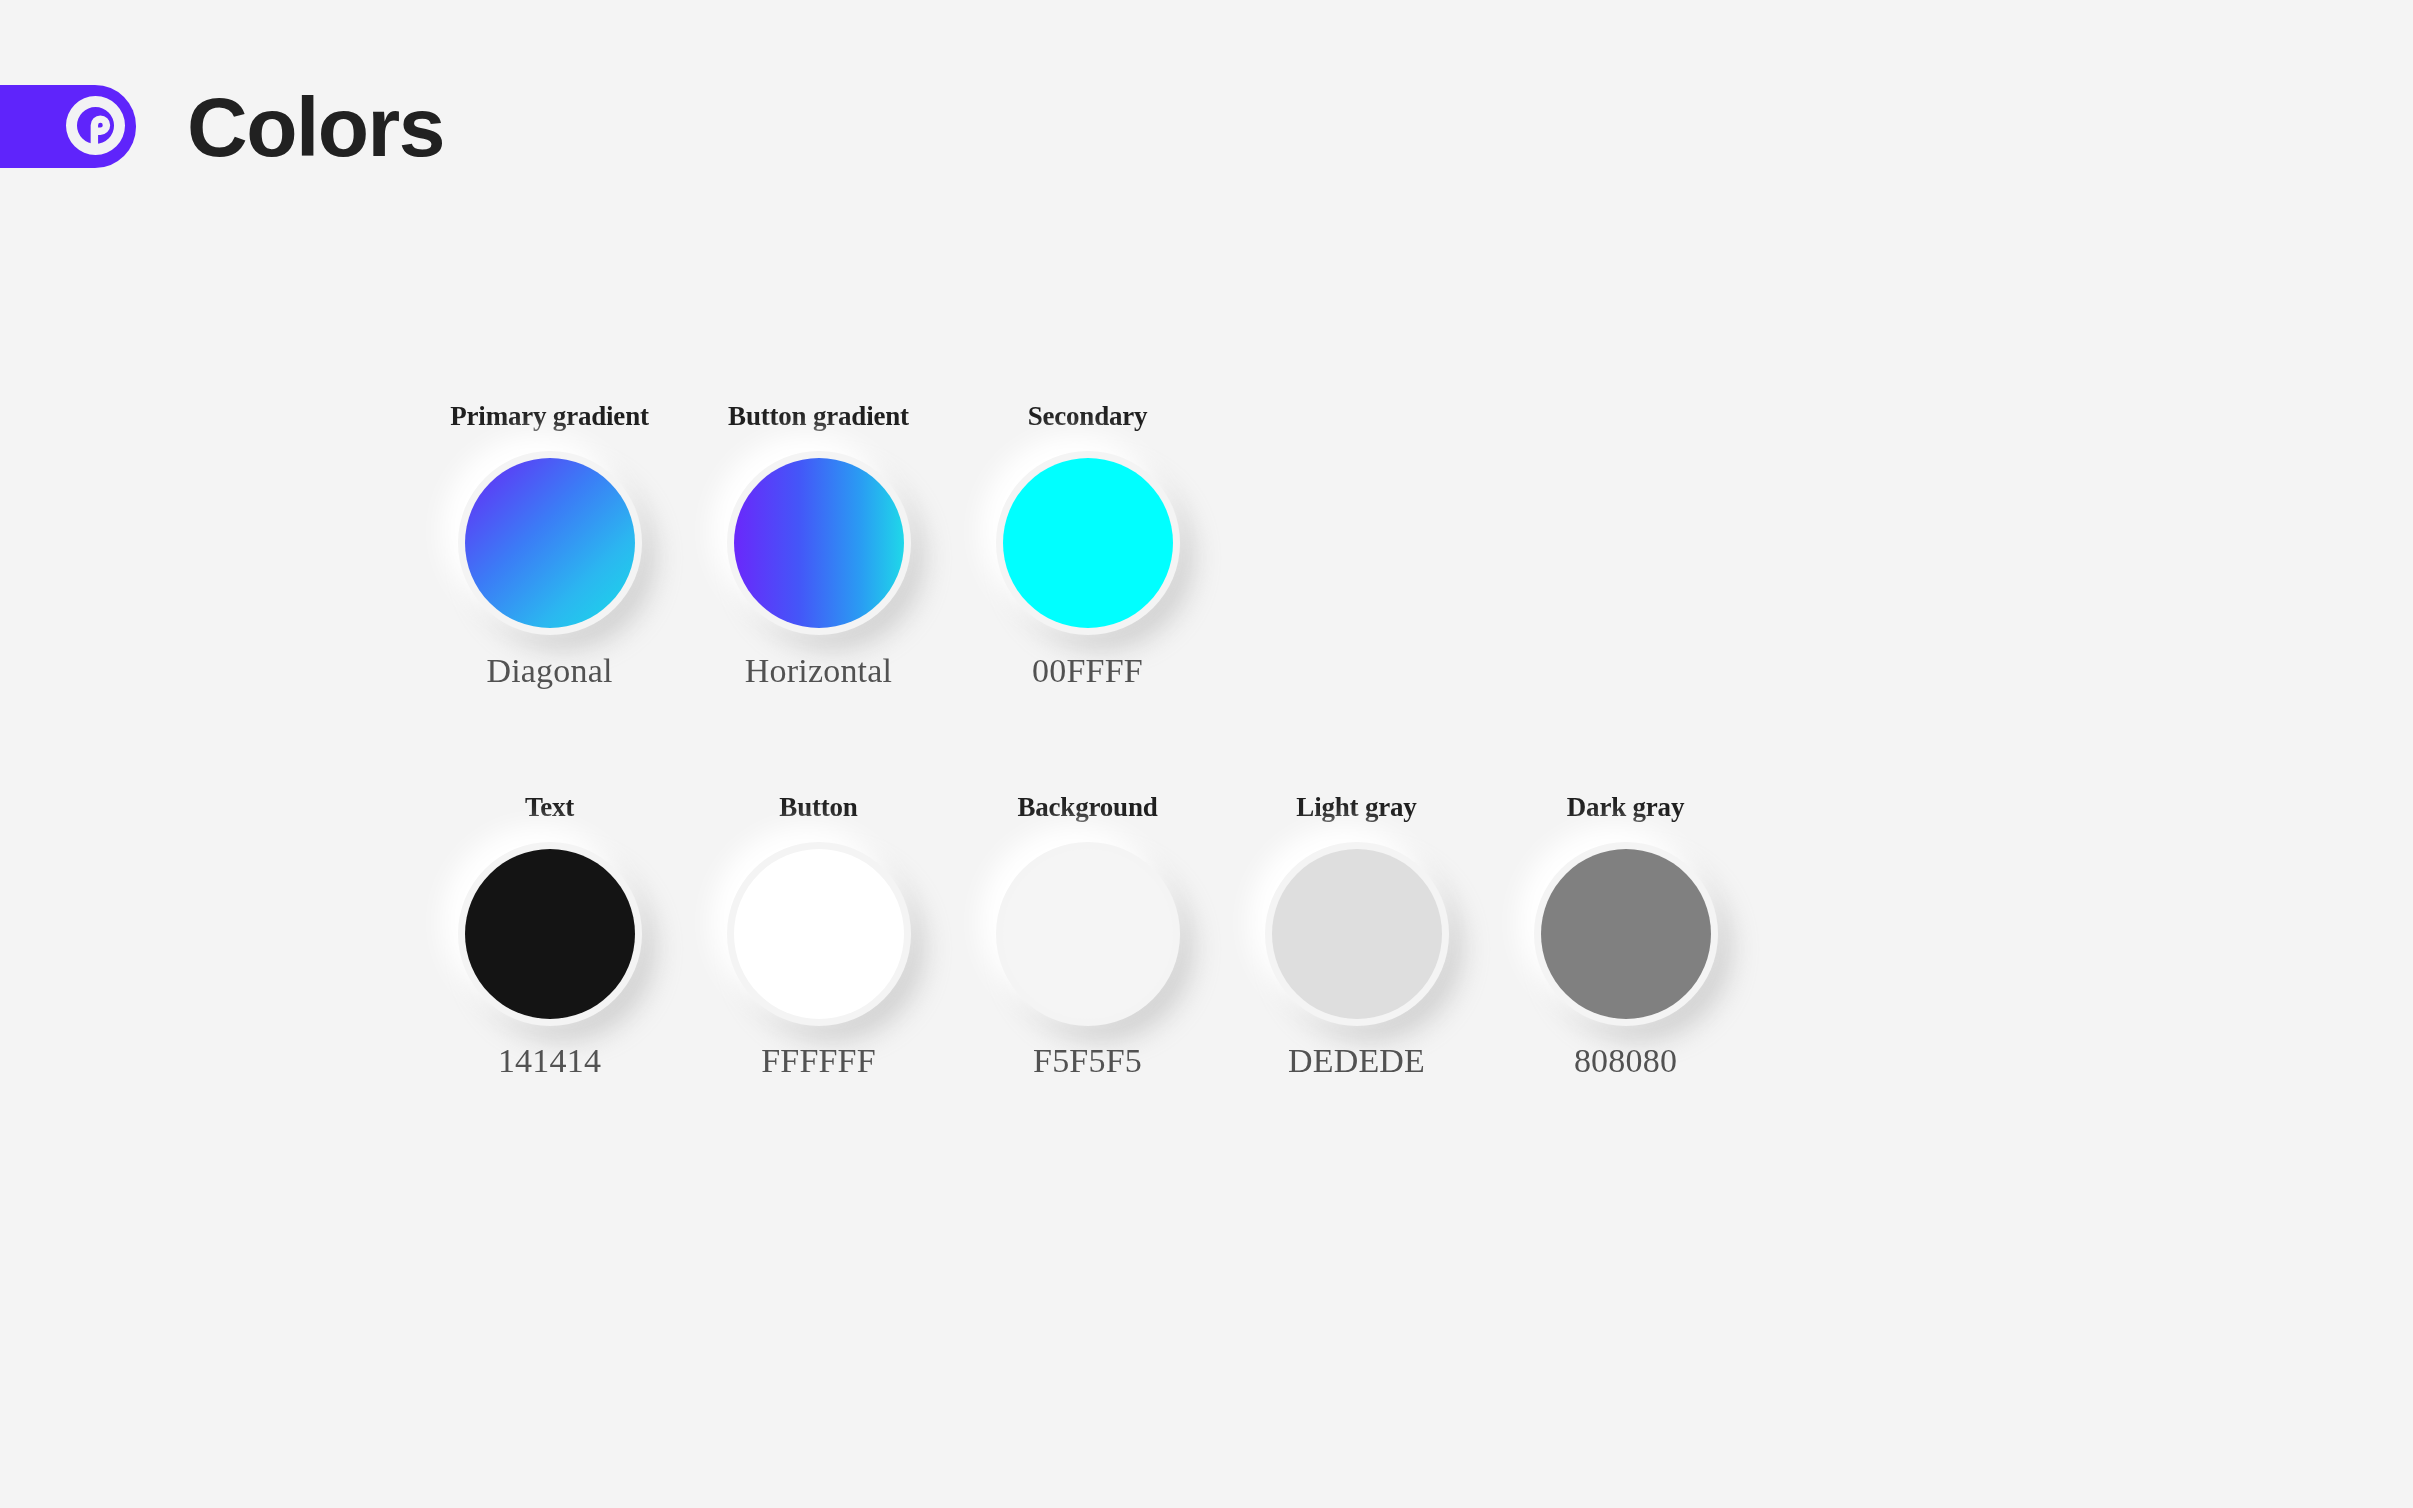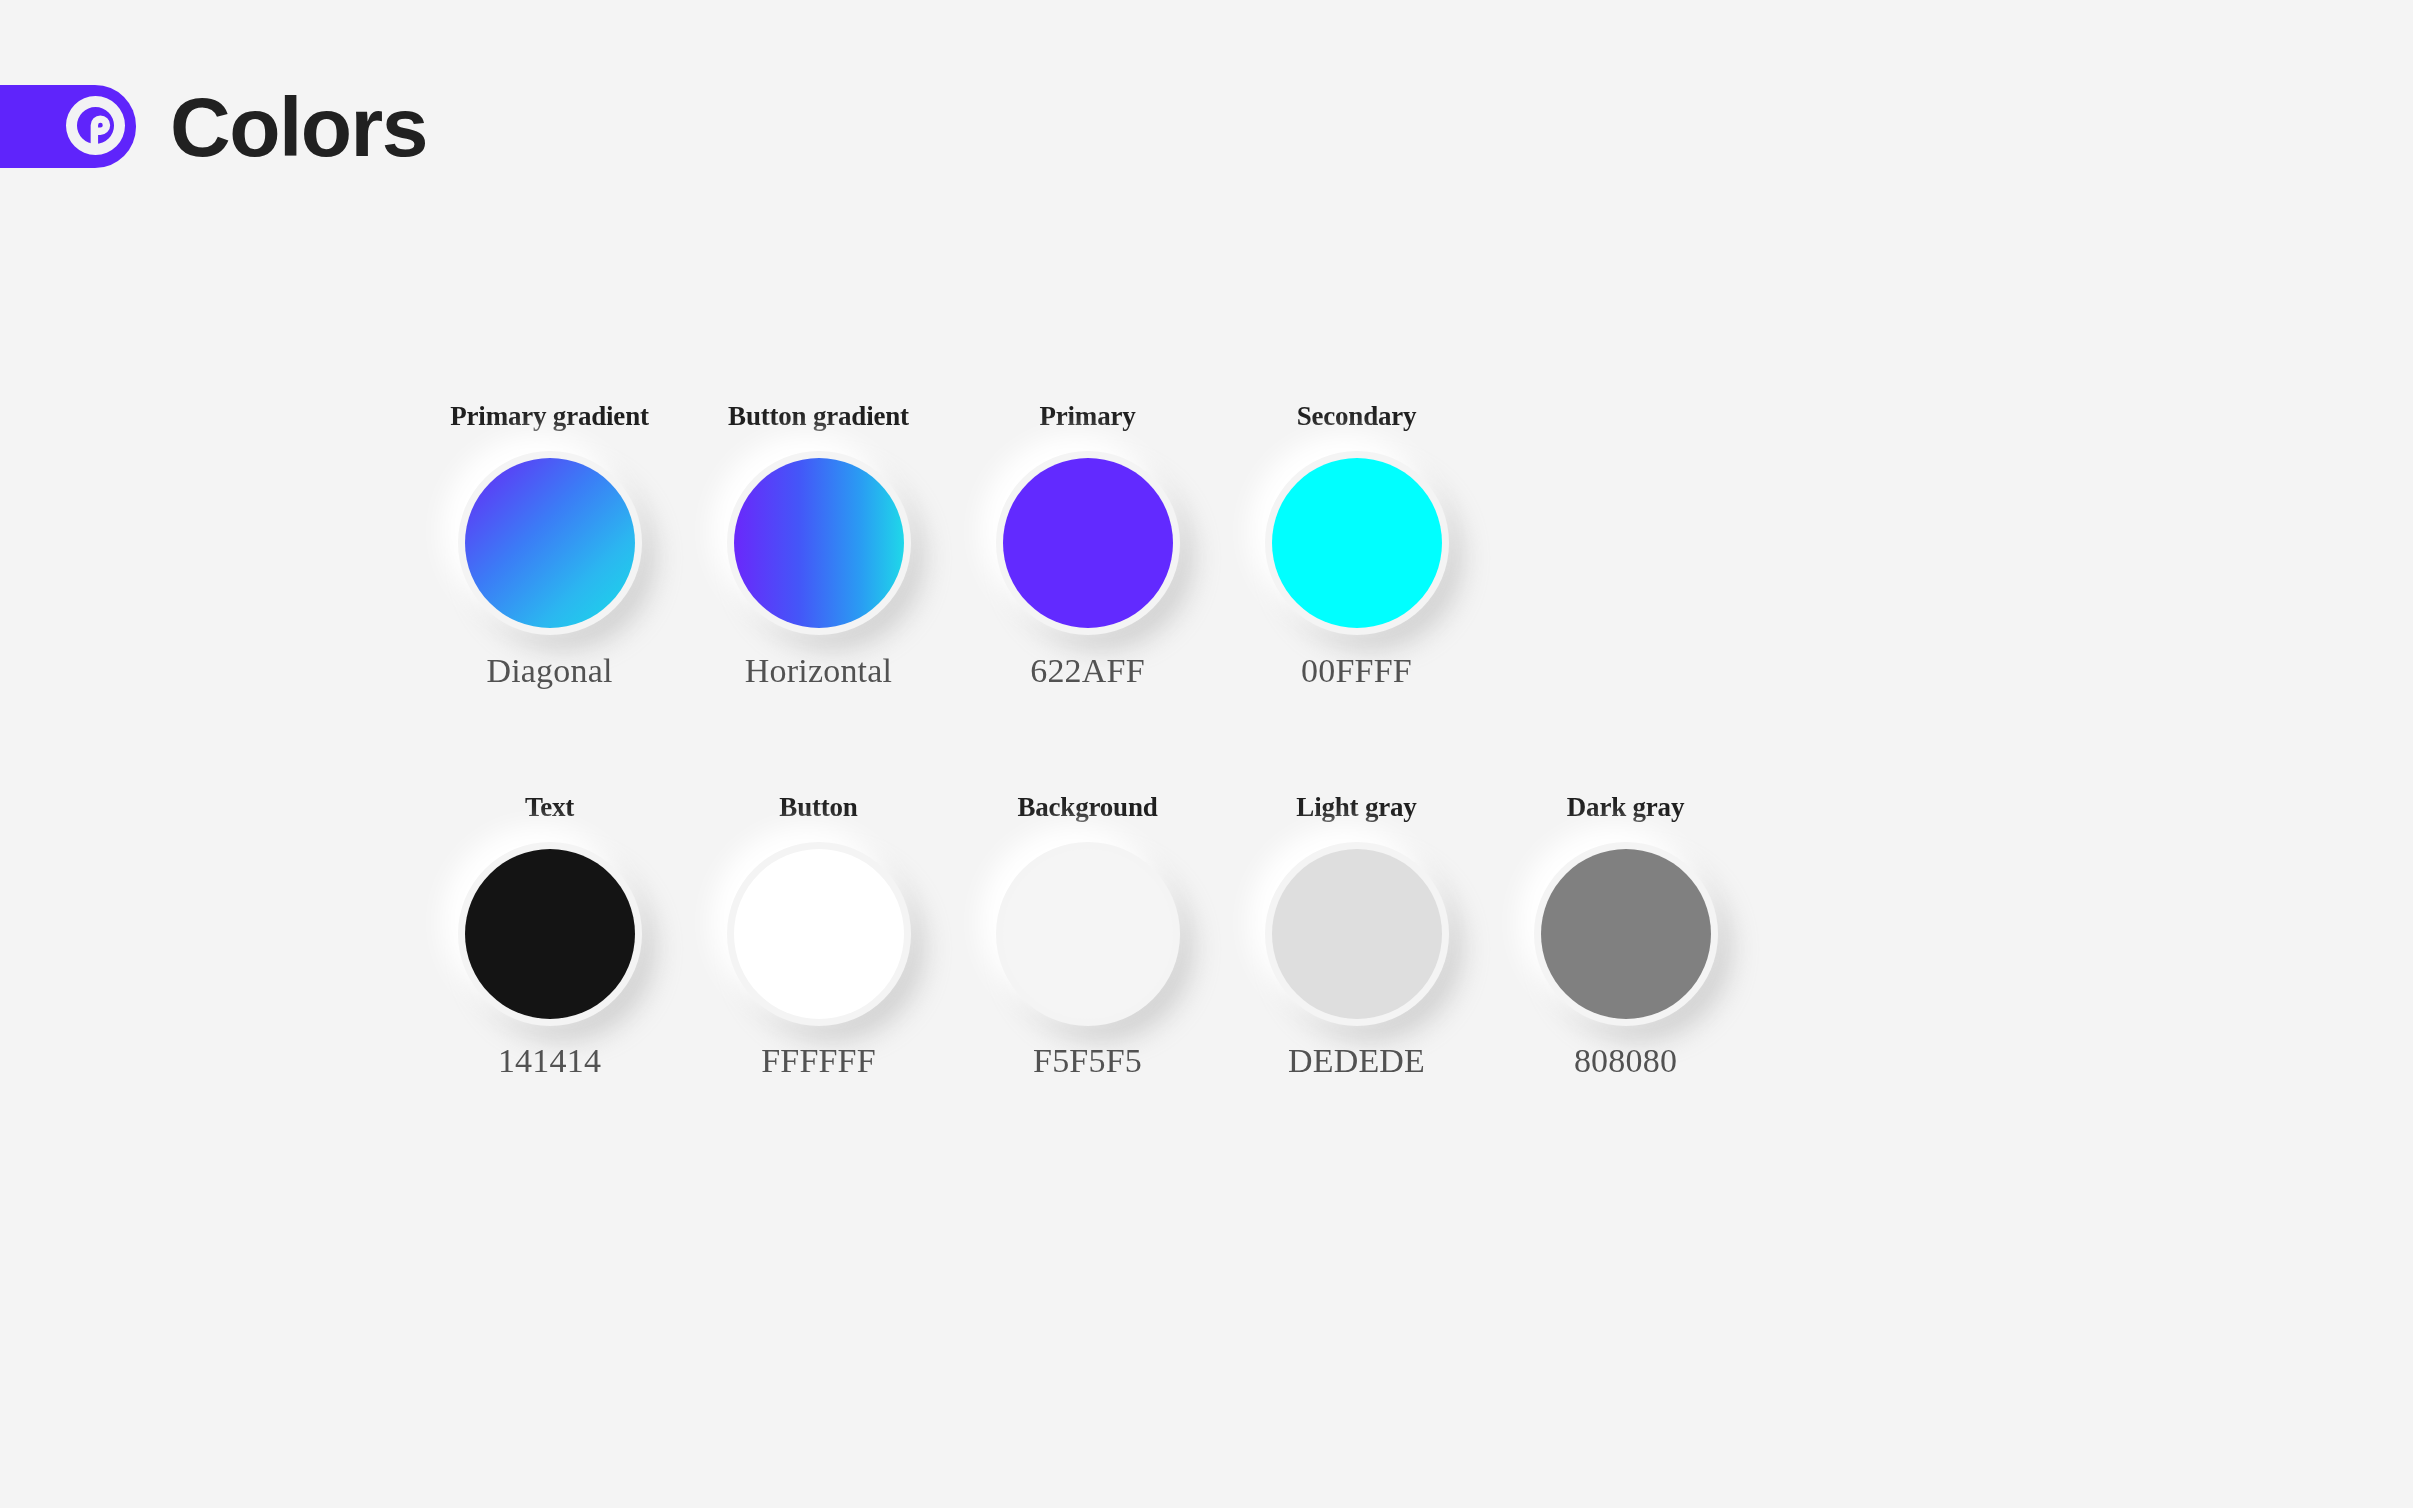--- a/index.html
+++ b/index.html
@@ -31,21 +31,21 @@
     border-top-right-radius: 41px;
     border-bottom-right-radius: 41px;
     display: flex;
     align-items: center;
     justify-content: flex-end;
     padding-right: 10.6px;
     box-sizing: border-box;
   }
   .logo-mark { display: block; }
   .page-title {
-    margin-left: 34px;
+    margin-left: 51px;
     font-size: 84px;
     font-weight: bold;
     color: #212121;
     letter-spacing: -1.5px;
     line-height: 1;
     white-space: nowrap;
   }
 
   
   .palette {
@@ -134,27 +134,20 @@
     </div>
 
     <div class="swatch-cell">
       <div class="swatch-label">Button gradient</div>
       <div class="swatch-disc-wrap">
         <div class="swatch-disc" style="background: linear-gradient(90deg, rgb(106, 40, 251) 0%, rgb(68, 86, 248) 38%, rgb(42, 155, 243) 74%, rgb(31, 216, 233) 100%);"></div>
       </div>
       <div class="swatch-value">Horizontal</div>
     </div>
 
-    <div class="swatch-cell">
-      <div class="swatch-label">Primary</div>
-      <div class="swatch-disc-wrap">
-        <div class="swatch-disc" style="background: rgb(98, 42, 255);"></div>
-      </div>
-      <div class="swatch-value">622AFF</div>
-    </div>
 
     <div class="swatch-cell">
       <div class="swatch-label">Secondary</div>
       <div class="swatch-disc-wrap">
         <div class="swatch-disc" style="background: rgb(0, 255, 255);"></div>
       </div>
       <div class="swatch-value">00FFFF</div>
     </div>
 
 

